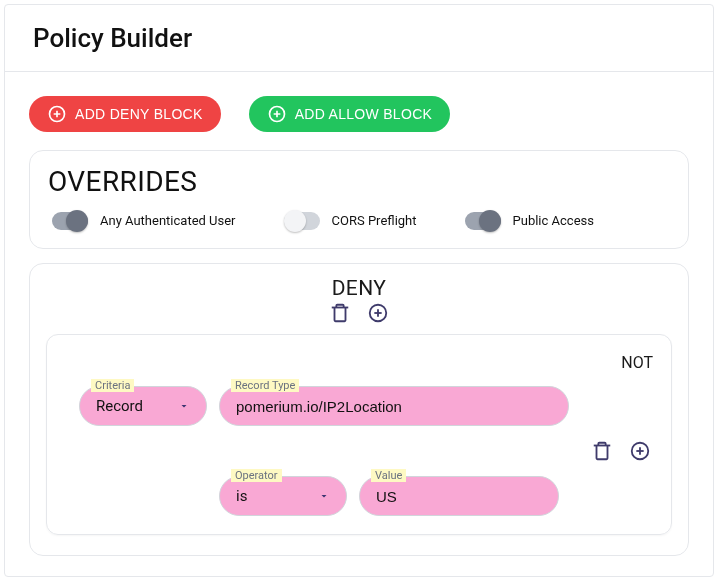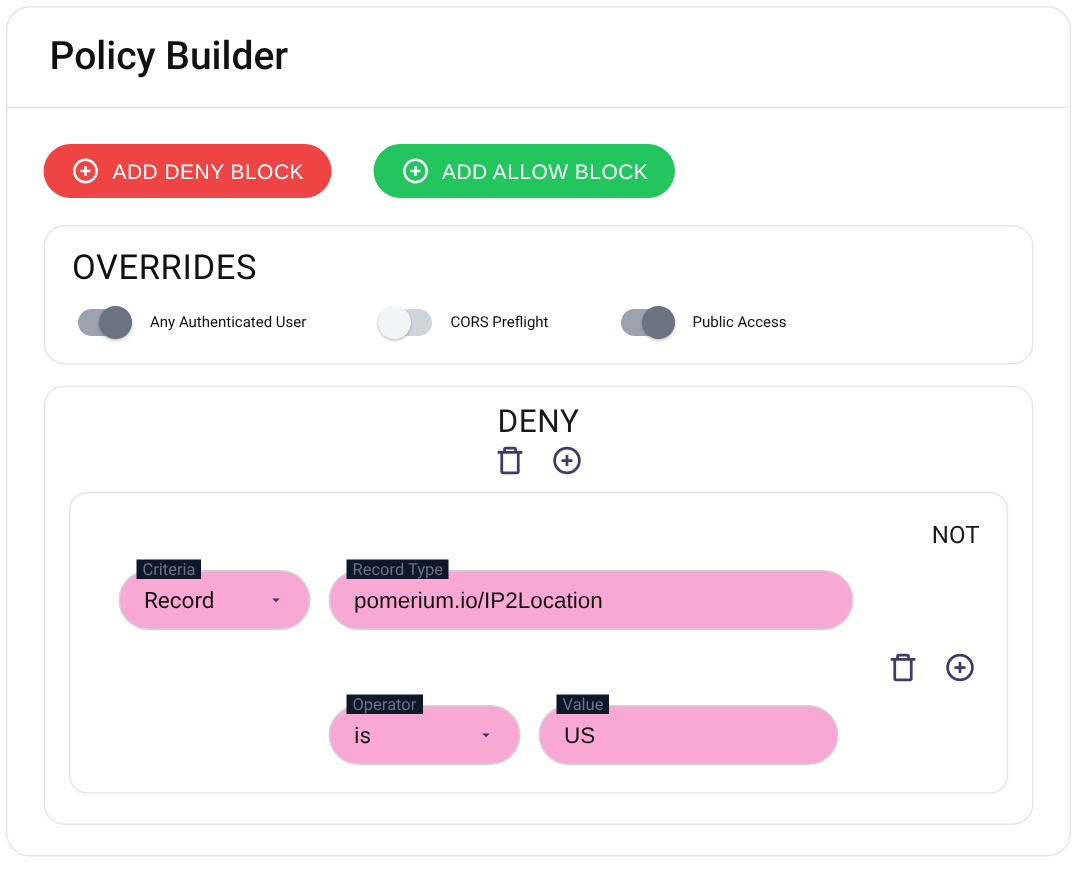--- a/index.html
+++ b/index.html
@@ -6,21 +6,21 @@
   body {
     margin: 0;
     font-family: -apple-system, BlinkMacSystemFont, "Segoe UI", Roboto, sans-serif;
     background: #fff;
     color: #1a1a1a;
     width: 718px;
     height: 585px;
   }
   .page {
     border: 1px solid #e5e7eb;
-    border-radius: 16px;
+    border-radius: 4px;
     margin: 4px;
     overflow: hidden;
   }
   .header {
     padding: 18px 28px;
     border-bottom: 1px solid #e5e7eb;
   }
   .header h1 {
     margin: 0;
     font-size: 26px;
@@ -53,37 +53,37 @@
   .plus-circle {
     width: 20px; height: 20px; flex: 0 0 20px;
   }
   .card {
     border: 1px solid #e5e7eb;
     border-radius: 14px;
     padding: 14px 18px 16px 18px;
     margin-bottom: 14px;
   }
   .card-title {
-    font-size: 23px;
+    font-size: 28px;
     font-weight: 400;
     color: #111;
     letter-spacing: 0.4px;
     margin: 0 0 10px 0;
   }
   .overrides-row {
     display: flex;
     gap: 48px;
     align-items: flex-start;
     padding: 4px 4px 2px 4px;
   }
   .toggle-item {
     display: flex;
     align-items: center;
     gap: 12px;
-    font-size: 10px;
+    font-size: 13px;
     color: #111;
   }
   .toggle-item .lbl { max-width: 140px; line-height: 1.3; }
   .switch {
     position: relative;
     width: 36px; height: 18px;
     background: #9ca3af;
     border-radius: 999px;
     flex: 0 0 36px;
   }
@@ -150,21 +150,21 @@
     padding-left: 14px;
   }
   .field-row .spacer { width: 128px; flex: 0 0 128px; }
   .field {
     position: relative;
   }
   .field label {
     position: absolute;
     top: -7px;
     left: 12px;
-    background: #0f172a;
+    background: #fef9c3;
     padding: 0 4px;
     font-size: 11px;
     color: #6b7280;
   }
   .input, .select {
     border: 1px solid #d1d5db;
     border-radius: 999px;
     padding: 9px 16px;
     font-size: 15px;
     color: #111;

